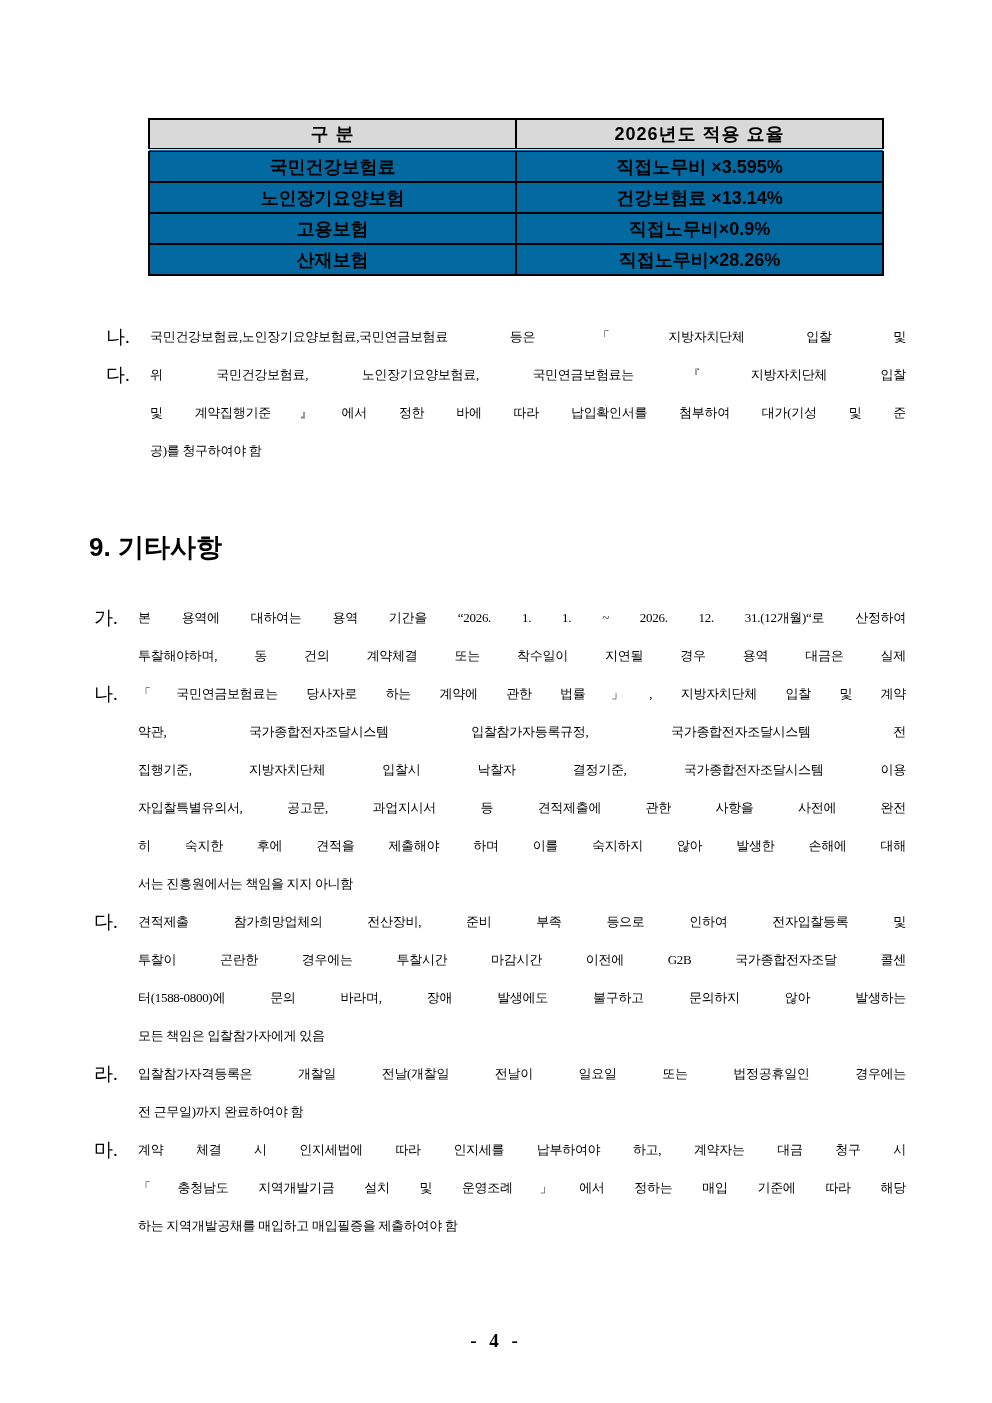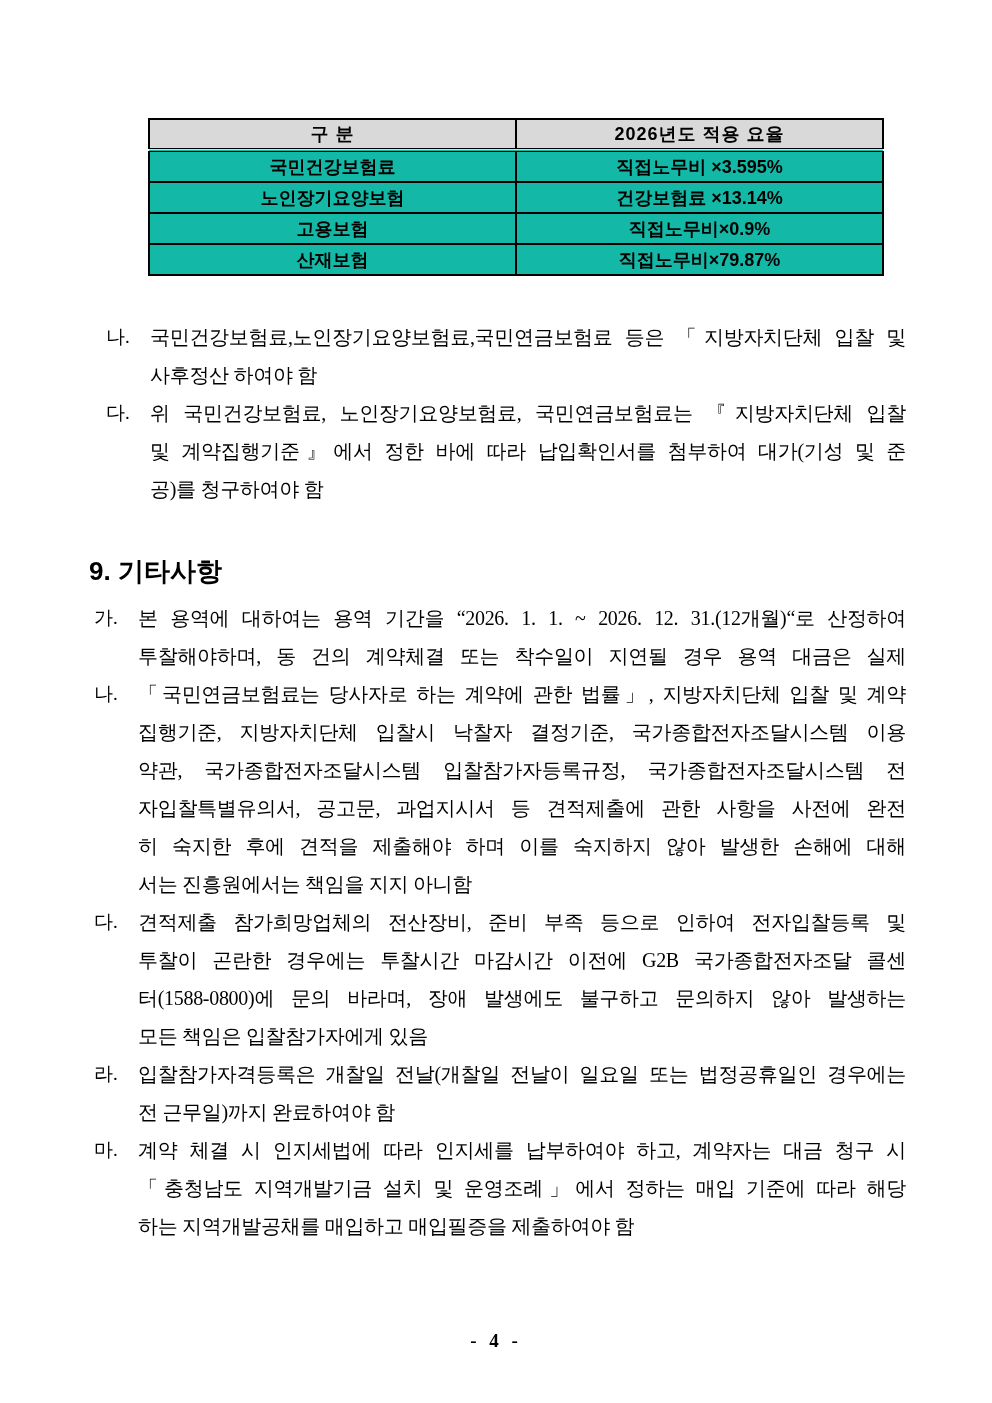--- a/index.html
+++ b/index.html
@@ -16,41 +16,41 @@
     font-family:"Liberation Sans","DejaVu Sans",sans-serif;
     font-weight:bold; font-size:18px;
   }
   .rate-table th, .rate-table td {
     border:2px solid #000; text-align:center; vertical-align:middle; padding:0;
   }
   .rate-table th {
     background:#d9d9d9; height:28px; border-bottom:4px double #000;
     font-size:18px; letter-spacing:1px;
   }
-  .rate-table td { height:29px; background:#14b8a6; }
+  .rate-table td { height:29px; background:#0369a1; }
 
   
   .textblock { position:absolute; }
   .item { position:relative; padding-left:44px; }
   .marker {
     position:absolute; left:0; top:0; width:42px;
     line-height:38px; font-size:19px;
   }
   .line {
     line-height:38px; height:38px; overflow:hidden;
-    font-size:20px; letter-spacing:-0.3px;
+    font-size:13px; letter-spacing:-0.3px;
     text-align:justify; text-align-last:justify;
     word-break:keep-all;
   }
   .line.last { text-align-last:left; }
 
   .notes { left:106px; top:318px; width:800px; }
 
   .sec-heading {
-    position:absolute; left:89px; top:554px; margin:0;
+    position:absolute; left:89px; top:530px; margin:0;
     font-family:"Liberation Sans","DejaVu Sans",sans-serif;
     font-weight:bold; font-size:26px; line-height:34px; color:#000;
   }
 
   .sec-items { left:94px; top:599px; width:812px; }
 
   .page-number {
     position:absolute; left:0; right:0; top:1330px;
     text-align:center; font-size:19px; font-weight:bold;
     font-family:"Liberation Serif","DejaVu Serif",serif;
@@ -77,31 +77,30 @@
       <tr>
         <td>노인장기요양보험</td>
         <td>건강보험료 ×13.14%</td>
       </tr>
       <tr>
         <td>고용보험</td>
         <td>직접노무비×0.9%</td>
       </tr>
       <tr>
         <td>산재보험</td>
-        <td>직접노무비×79.87%</td>
+        <td>직접노무비×28.26%</td>
       </tr>
     </tbody>
   </table>
 
   <div class="textblock notes">
     <div class="item">
       <span class="marker">나.</span>
       <div class="lines">
         <div class="line">국민건강보험료,노인장기요양보험료,국민연금보험료 등은 「지방자치단체 입찰 및</div>
-        <div class="line last">사후정산 하여야 함</div>
       </div>
     </div>
     <div class="item">
       <span class="marker">다.</span>
       <div class="lines">
         <div class="line">위 국민건강보험료, 노인장기요양보험료, 국민연금보험료는 『지방자치단체 입찰</div>
         <div class="line">및 계약집행기준』에서 정한 바에 따라 납입확인서를 첨부하여 대가(기성 및 준</div>
         <div class="line last">공)를 청구하여야 함</div>
       </div>
     </div>
@@ -116,22 +115,22 @@
       <div class="lines">
         <div class="line">본 용역에 대하여는 용역 기간을 “2026. 1. 1. ~ 2026. 12. 31.(12개월)“로 산정하여</div>
         <div class="line">투찰해야하며, 동 건의 계약체결 또는 착수일이 지연될 경우 용역 대금은 실제</div>
       </div>
     </div>
 
     <div class="item">
       <span class="marker">나.</span>
       <div class="lines">
         <div class="line">「국민연금보험료는 당사자로 하는 계약에 관한 법률」, 지방자치단체 입찰 및 계약</div>
+        <div class="line">약관, 국가종합전자조달시스템 입찰참가자등록규정, 국가종합전자조달시스템 전</div>
         <div class="line">집행기준, 지방자치단체 입찰시 낙찰자 결정기준, 국가종합전자조달시스템 이용</div>
-        <div class="line">약관, 국가종합전자조달시스템 입찰참가자등록규정, 국가종합전자조달시스템 전</div>
         <div class="line">자입찰특별유의서, 공고문, 과업지시서 등 견적제출에 관한 사항을 사전에 완전</div>
         <div class="line">히 숙지한 후에 견적을 제출해야 하며 이를 숙지하지 않아 발생한 손해에 대해</div>
         <div class="line last">서는 진흥원에서는 책임을 지지 아니함</div>
       </div>
     </div>
 
     <div class="item">
       <span class="marker">다.</span>
       <div class="lines">
         <div class="line">견적제출 참가희망업체의 전산장비, 준비 부족 등으로 인하여 전자입찰등록 및</div>

